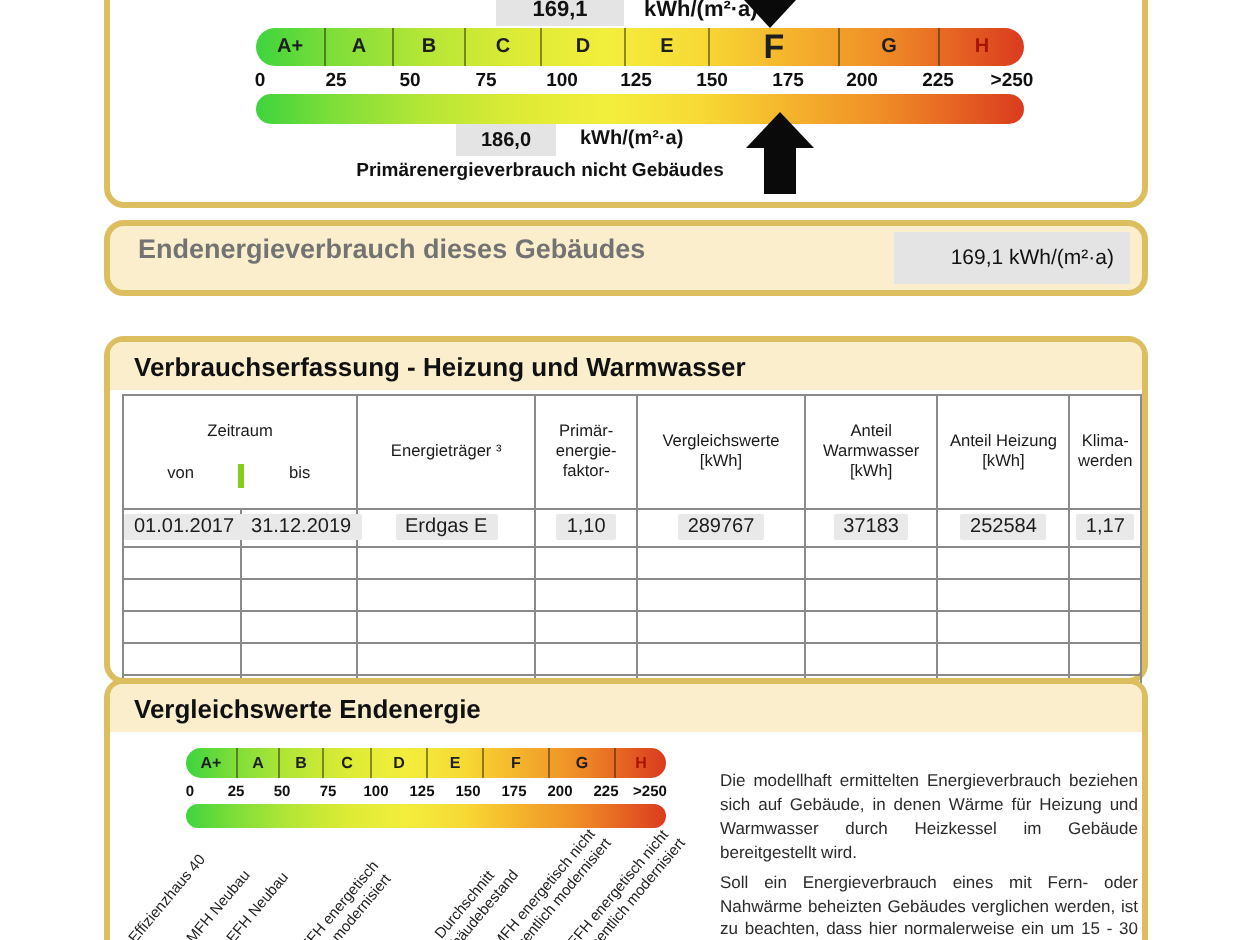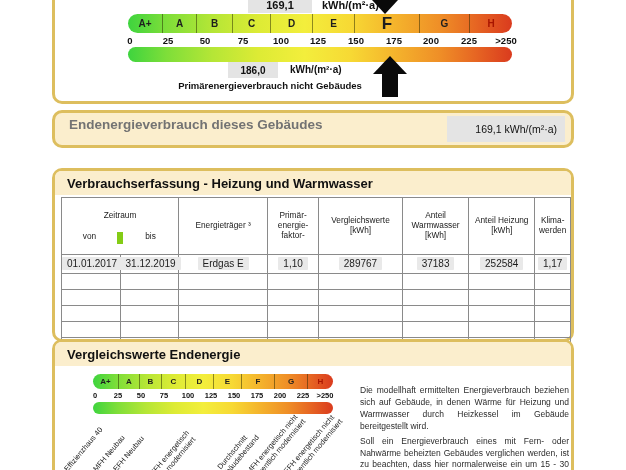--- a/index.html
+++ b/index.html
@@ -78,21 +78,21 @@
 
   
   .table-wrap{position:absolute;left:6px;top:26px;width:510px;}
   table.vtable{width:100%;border-collapse:collapse;table-layout:fixed;}
   .vtable th,.vtable td{border:1px solid #8a8a8a;padding:0;text-align:center;vertical-align:middle;}
   .vtable th{font-weight:normal;font-size:8.3px;line-height:1.2;color:#1a1a1a;white-space:pre-line;height:36px;}
   .zeitraum-cell{display:flex;flex-direction:column;justify-content:space-between;height:36px;}
   .zeitraum-top{padding-top:3px;}
   .vonbis{display:flex;}
   .vonbis span{flex:1;padding-bottom:2px;}
-  .vonbis .bis{border-left:6px solid #84cc16;}
+  .vonbis .bis{border-left:3px solid #84cc16;}
   .data-row td{height:18px;font-size:10px;}
   .data-row .val{background:#e9e9e9;padding:1px 5px;border-radius:1px;white-space:nowrap;}
   .empty-row td{height:15px;}
 
   
   .compare-labels{position:absolute;left:0;top:0;width:626px;height:470px;pointer-events:none;}
   .compare-labels .clabel{position:absolute;transform:rotate(-50deg);transform-origin:0 0;
         font-size:7.5px;line-height:8.5px;color:#222;white-space:nowrap;text-align:center;}
   .compare-labels .clabel:nth-child(1){left:63px;top:468px;}
   .compare-labels .clabel:nth-child(2){left:92px;top:468px;}

